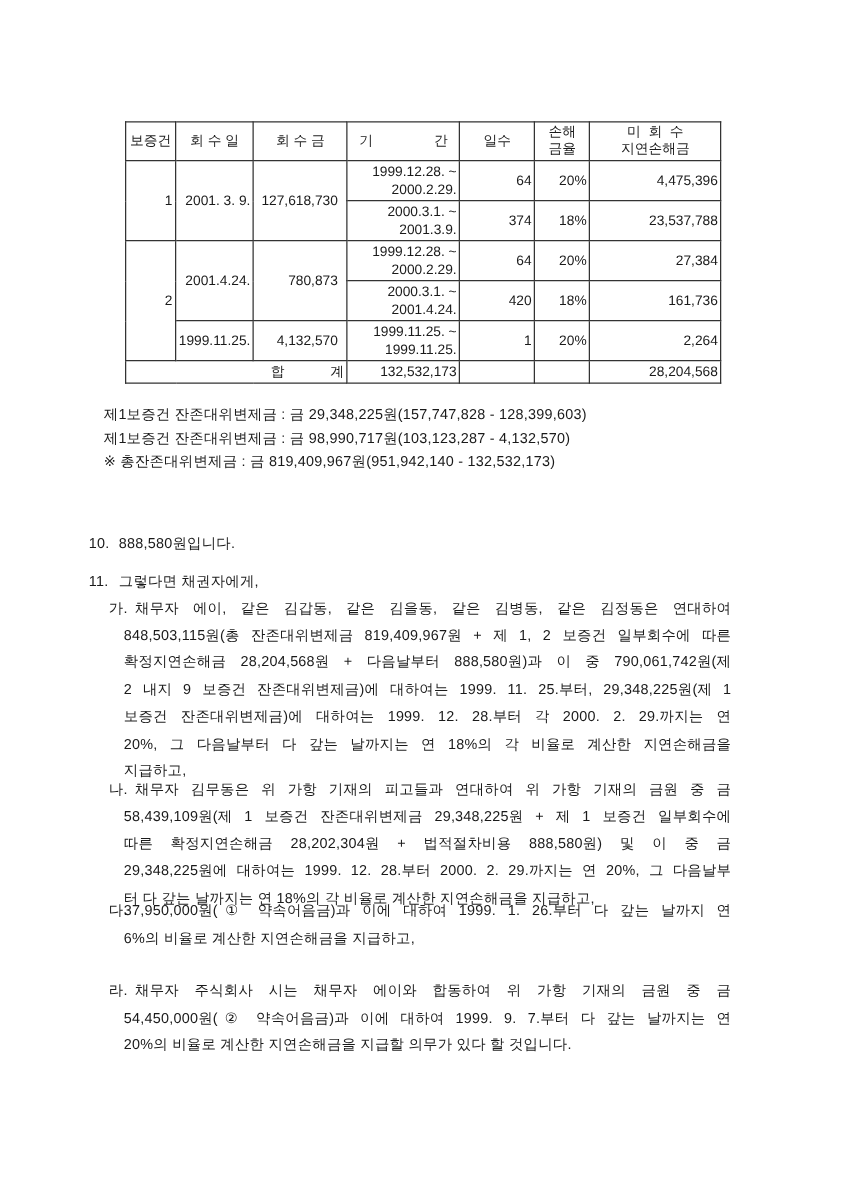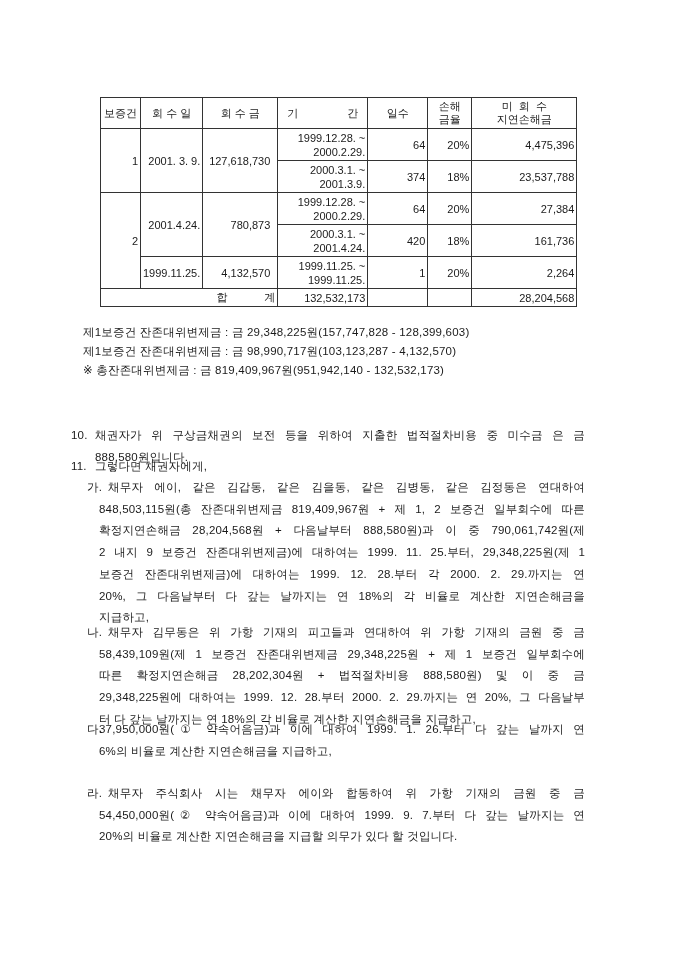--- a/index.html
+++ b/index.html
@@ -128,21 +128,20 @@
     </table>
 
   <div class="notes">
     <div class="tl">제1보증건 잔존대위변제금 : 금 29,348,225원(157,747,828 - 128,399,603)</div>
     <div class="tl">제1보증건 잔존대위변제금 : 금 98,990,717원(103,123,287 - 4,132,570)</div>
     <div class="tl">※ 총잔존대위변제금 : 금 819,409,967원(951,942,140 - 132,532,173)</div>
   </div>
 
   <div class="numpara txt" id="para10">
     <span class="pmarker">10.</span>
-    <div class="tl j">채권자가 위 구상금채권의 보전 등을 위하여 지출한 법적절차비용 중 미수금 은 금</div>
     <div class="tl">888,580원입니다.</div>
   </div>
 
   <div class="numpara txt" id="para11">
     <span class="pmarker">11.</span>
     <div class="tl">그렇다면 채권자에게,</div>
   </div>
 
   <div class="item txt" id="item-ga">
     <span class="imarker">가.</span>

